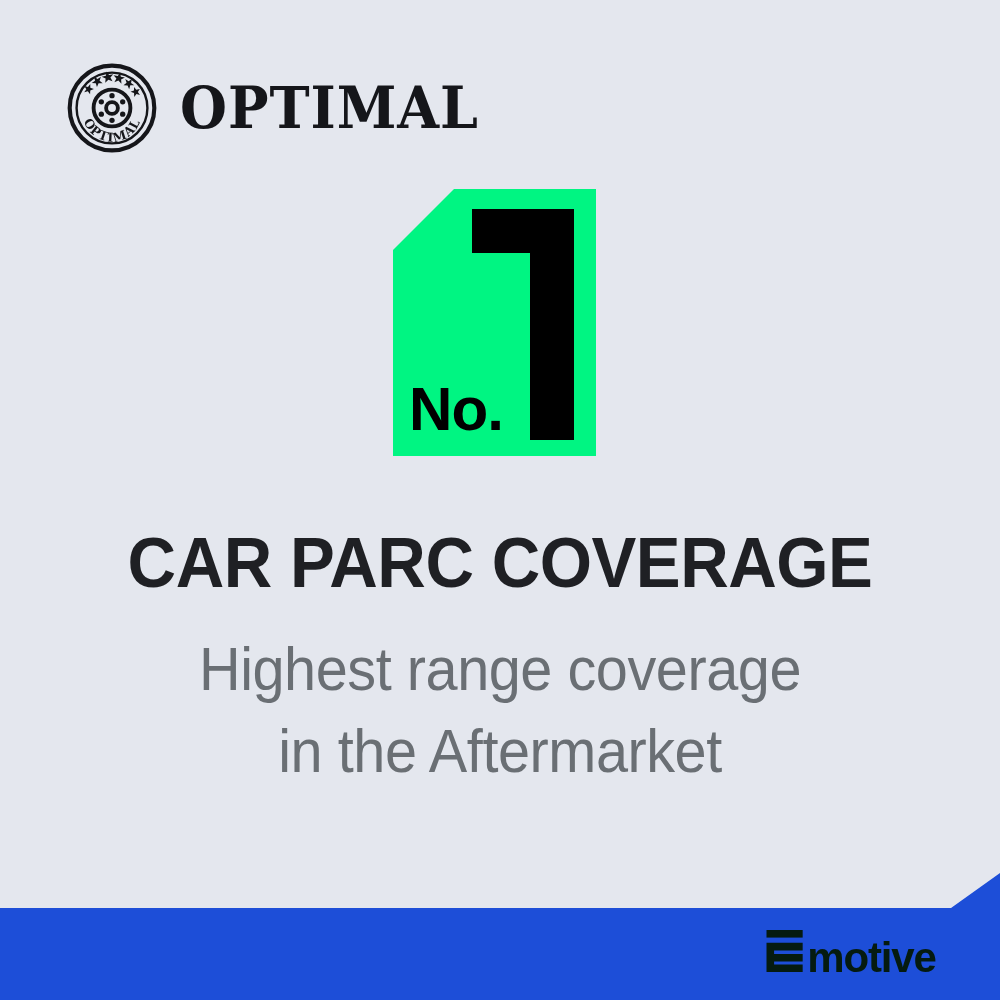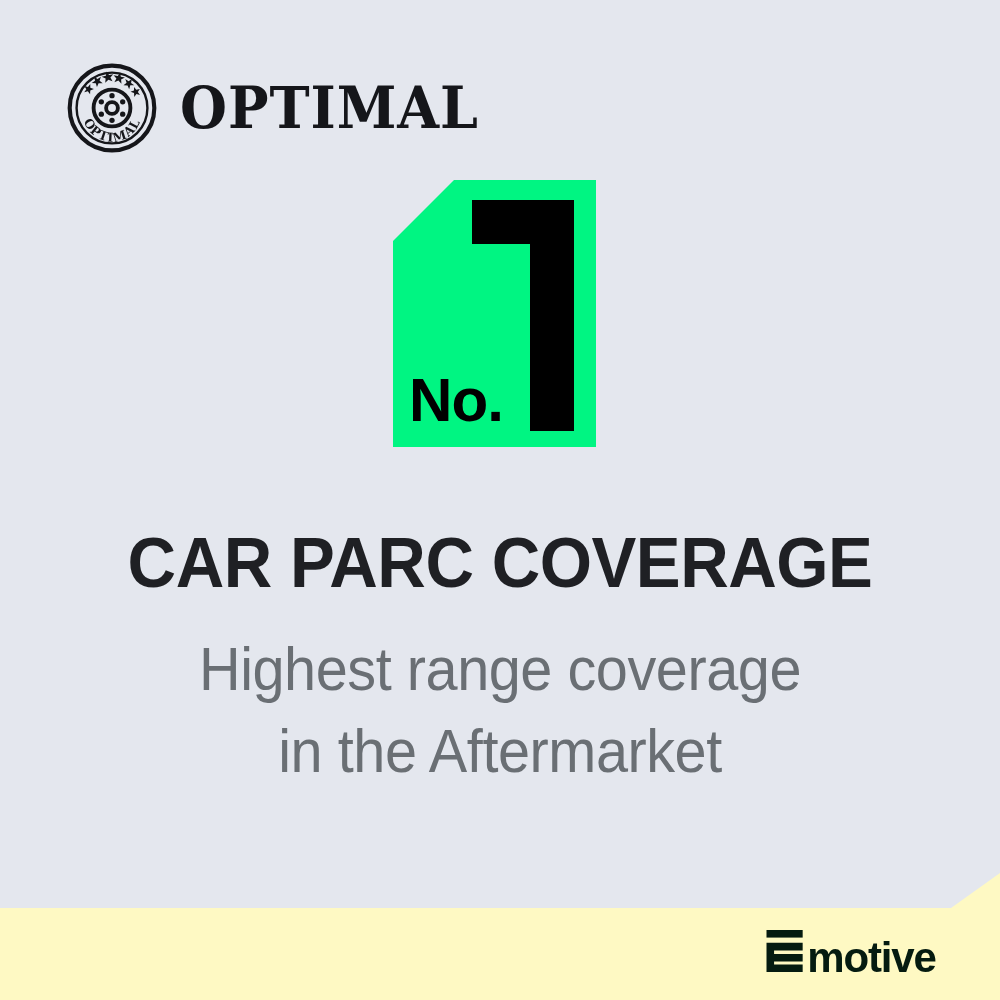--- a/index.html
+++ b/index.html
@@ -38,21 +38,21 @@
     color:#15161a;
     transform:scaleX(0.93);
     transform-origin:left center;
     white-space:nowrap;
   }
 
   
   .badge {
     position:absolute;
     left:393px;
-    top:180px;
+    top:189px;
     width:203px;
     height:267px;
   }
   .badge-shape {
     position:absolute;
     inset:0;
     background:var(--accent, #00f582);
     clip-path: polygon(0 61px, 61px 0, 100% 0, 100% 100%, 0 100%);
   }
   .badge-no {
@@ -177,21 +177,21 @@
     </span>
   </div>
 
   <h1 class="headline">CAR PARC COVERAGE</h1>
 
   <p class="subhead">
     <span class="ln">Highest range coverage</span>
     <span class="ln">in the Aftermarket</span>
   </p>
 
-  <div class="footer" style="background: #fef9c3;">
+  <div class="footer" style="background: #1d4ed8;">
     <div class="footer-logo">
       <svg class="emotive-mark" viewBox="0 0 330 72" aria-hidden="true">
 
         <rect x="6" y="0" width="62" height="13" fill="#051b10"></rect>
         <path d="M6 22 H68 V35 H19 V41 H68 V54 H19 V59 H68 V72 H6 Z" fill="#051b10"></path>
 
         <text x="76" y="72" font-family="Liberation Sans, sans-serif" font-size="72" font-weight="700" letter-spacing="-2" fill="#051b10">motive</text>
       </svg>
       <span class="sr">Emotive</span>
     </div>

